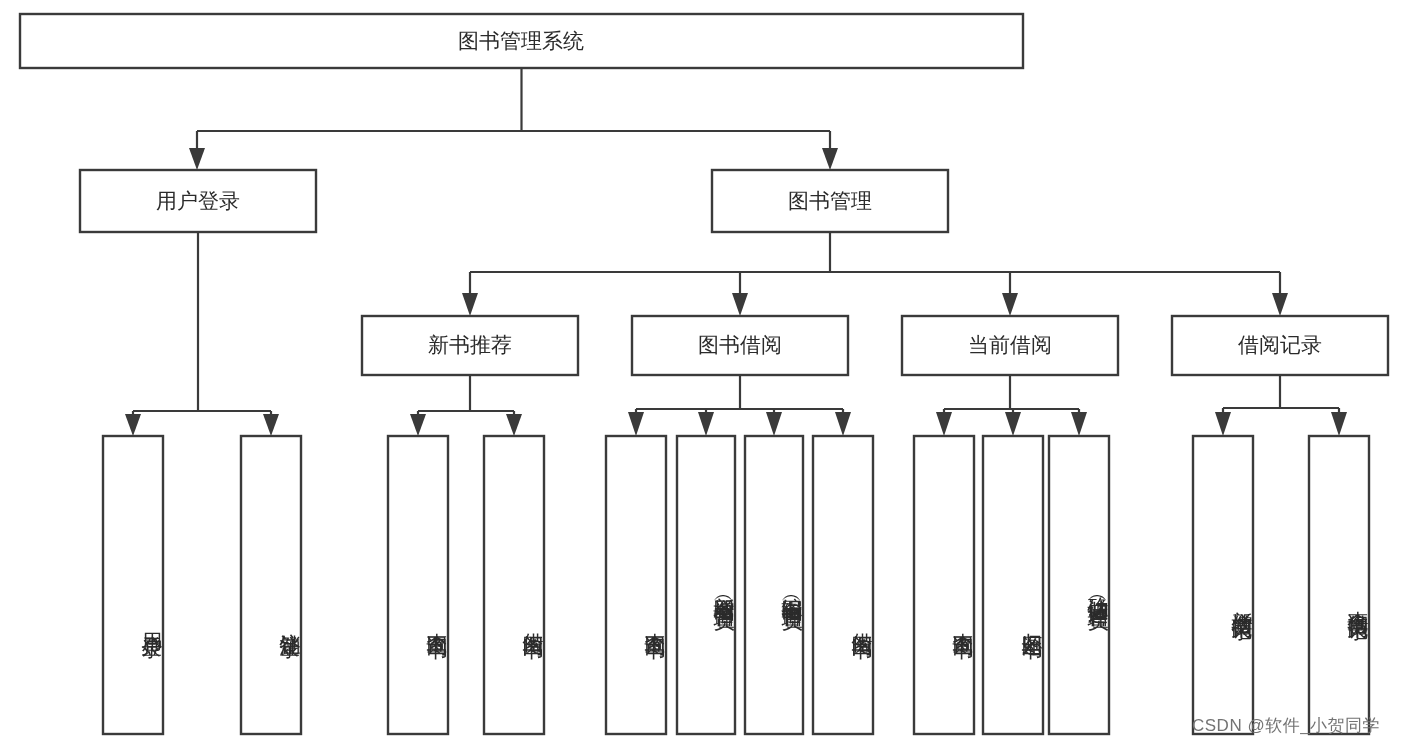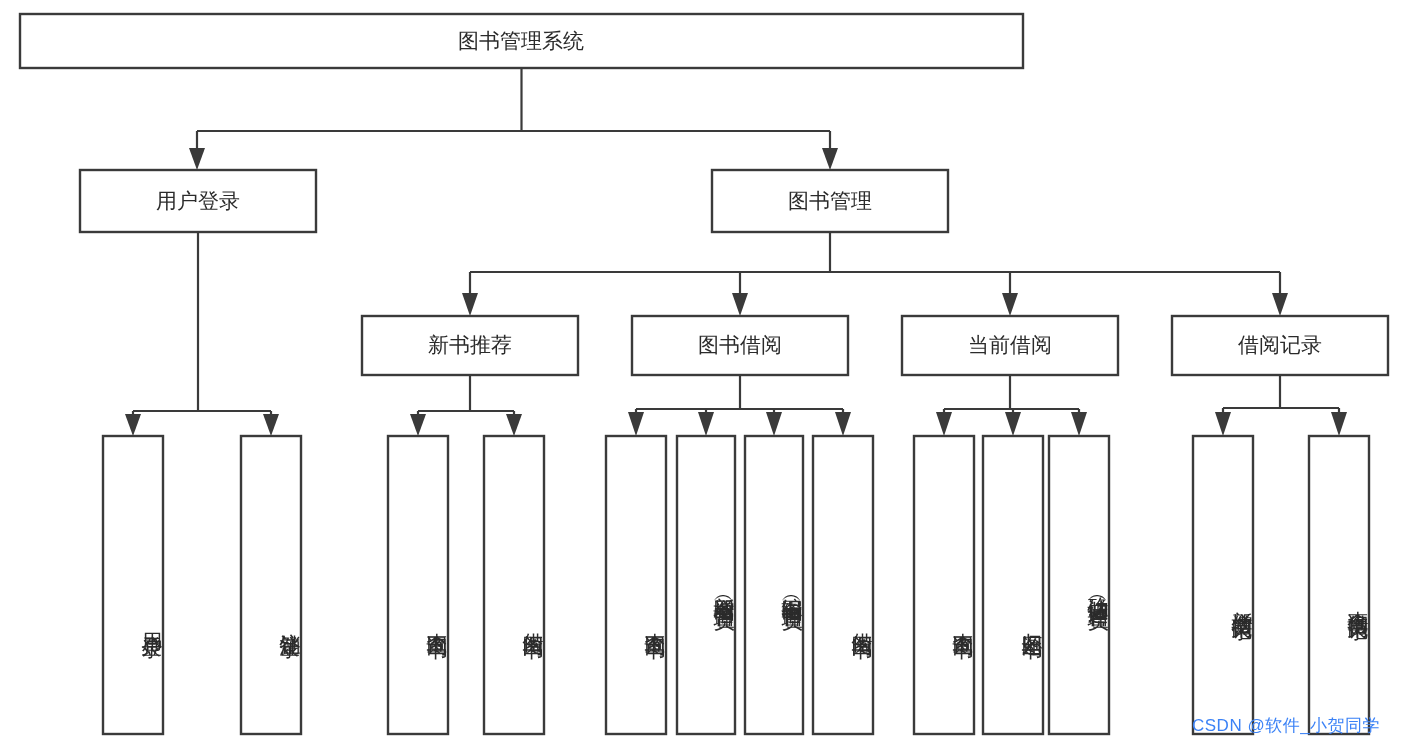--- a/index.html
+++ b/index.html
@@ -60,21 +60,21 @@
     display: flex;
     align-items: flex-start;
     justify-content: center;
     white-space: nowrap;
     pointer-events: none;
   }
   .watermark {
     position: absolute;
     font-family: "Liberation Sans", "DejaVu Sans", sans-serif;
     font-size: 17px;
-    color: #3b82f6;
+    color: #737373;
     white-space: nowrap;
     letter-spacing: 0.5px;
   }
 </style>
 </head>
 <body>
 
 <div id="diagram-root">
 
   <svg class="diagram-canvas" viewBox="0 0 1405 747">

